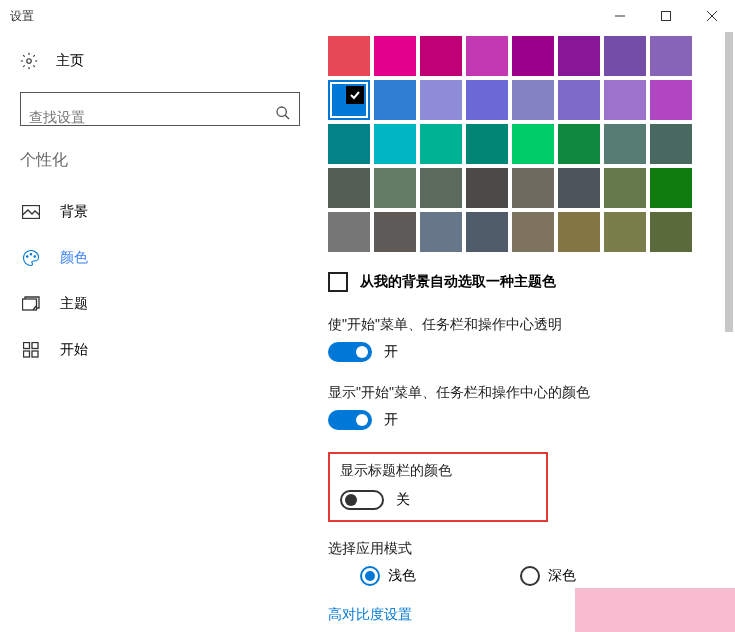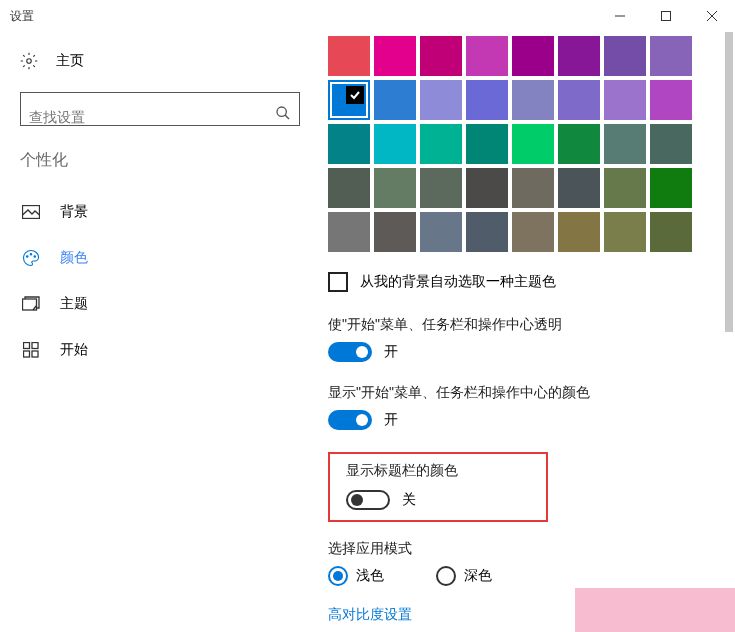--- a/index.html
+++ b/index.html
@@ -17,34 +17,34 @@
 .category { font-size: 16px; color: #666; margin-bottom: 18px; }
 .nav-item { display: flex; align-items: center; gap: 20px; height: 46px; font-size: 14px; cursor: pointer; padding-left: 2px; }
 .nav-item.active { color: #3b82f6; }
 .nav-icon { width: 18px; display: flex; justify-content: center; }
 .main { flex: 1; padding: 4px 8px 0 8px; position: relative; overflow: hidden; }
 .scrollbar { position: absolute; right: 2px; top: 0; width: 8px; height: 300px; background: #c7c7c7; }
 .colors { display: flex; flex-wrap: wrap; gap: 4px; width: 368px; }
 .color-swatch { width: 42px; height: 40px; position: relative; cursor: pointer; }
 .color-swatch.selected { outline: 2px solid #fff; outline-offset: -4px; }
 .color-swatch .check { position: absolute; top: 6px; right: 6px; width: 18px; height: 18px; background: #000; display: flex; align-items: center; justify-content: center; }
-.checkbox-row { display: flex; align-items: center; gap: 12px; margin: 20px 0 24px 0; font-size: 14px; }
+.checkbox-row { display: flex; align-items: center; gap: 12px; margin: 20px 0 24px 0; font-size: 14px; font-weight: bold; }
 .checkbox { width: 20px; height: 20px; border: 2px solid #222; }
 .setting-label { font-size: 14px; margin-bottom: 8px; color: #222; }
 .toggle-row { display: flex; align-items: center; gap: 12px; margin-bottom: 22px; }
 .toggle { width: 44px; height: 20px; border-radius: 10px; position: relative; cursor: pointer; }
 .toggle.on { background: #0078d7; }
 .toggle.off { background: #fff; border: 2px solid #333; }
 .toggle .knob { width: 12px; height: 12px; border-radius: 50%; position: absolute; top: 50%; transform: translateY(-50%); }
 .toggle.on .knob { background: #fff; right: 4px; }
 .toggle.off .knob { background: #333; left: 3px; }
 .toggle-state { font-size: 14px; }
-.highlight-box { border: 2px solid #e53935; padding: 8px 10px 10px 16px; margin-bottom: 18px; width: 220px; }
+.highlight-box { border: 2px solid #e53935; padding: 8px 10px 10px 10px; margin-bottom: 18px; width: 220px; }
 .highlight-box .setting-label { margin-bottom: 10px; }
-.radio-row { display: flex; gap: 52px; margin-top: 8px; }
+.radio-row { display: flex; gap: 104px; margin-top: 8px; margin-left: 32px; }
 .radio-item { display: flex; align-items: center; gap: 8px; font-size: 14px; cursor: pointer; }
 .radio { width: 20px; height: 20px; border: 2px solid #333; border-radius: 50%; display: flex; align-items: center; justify-content: center; }
 .radio.selected { border-color: #0078d7; }
 .radio.selected .dot { width: 10px; height: 10px; background: #0078d7; border-radius: 50%; }
 .link { color: #0078d7; font-size: 14px; margin-top: 20px; display: inline-block; cursor: pointer; }
 .pink-block { position: absolute; right: 0; bottom: 0; width: 160px; height: 44px; background: #f8bcd0; }
 </style>
 </head>
 <body>
 

